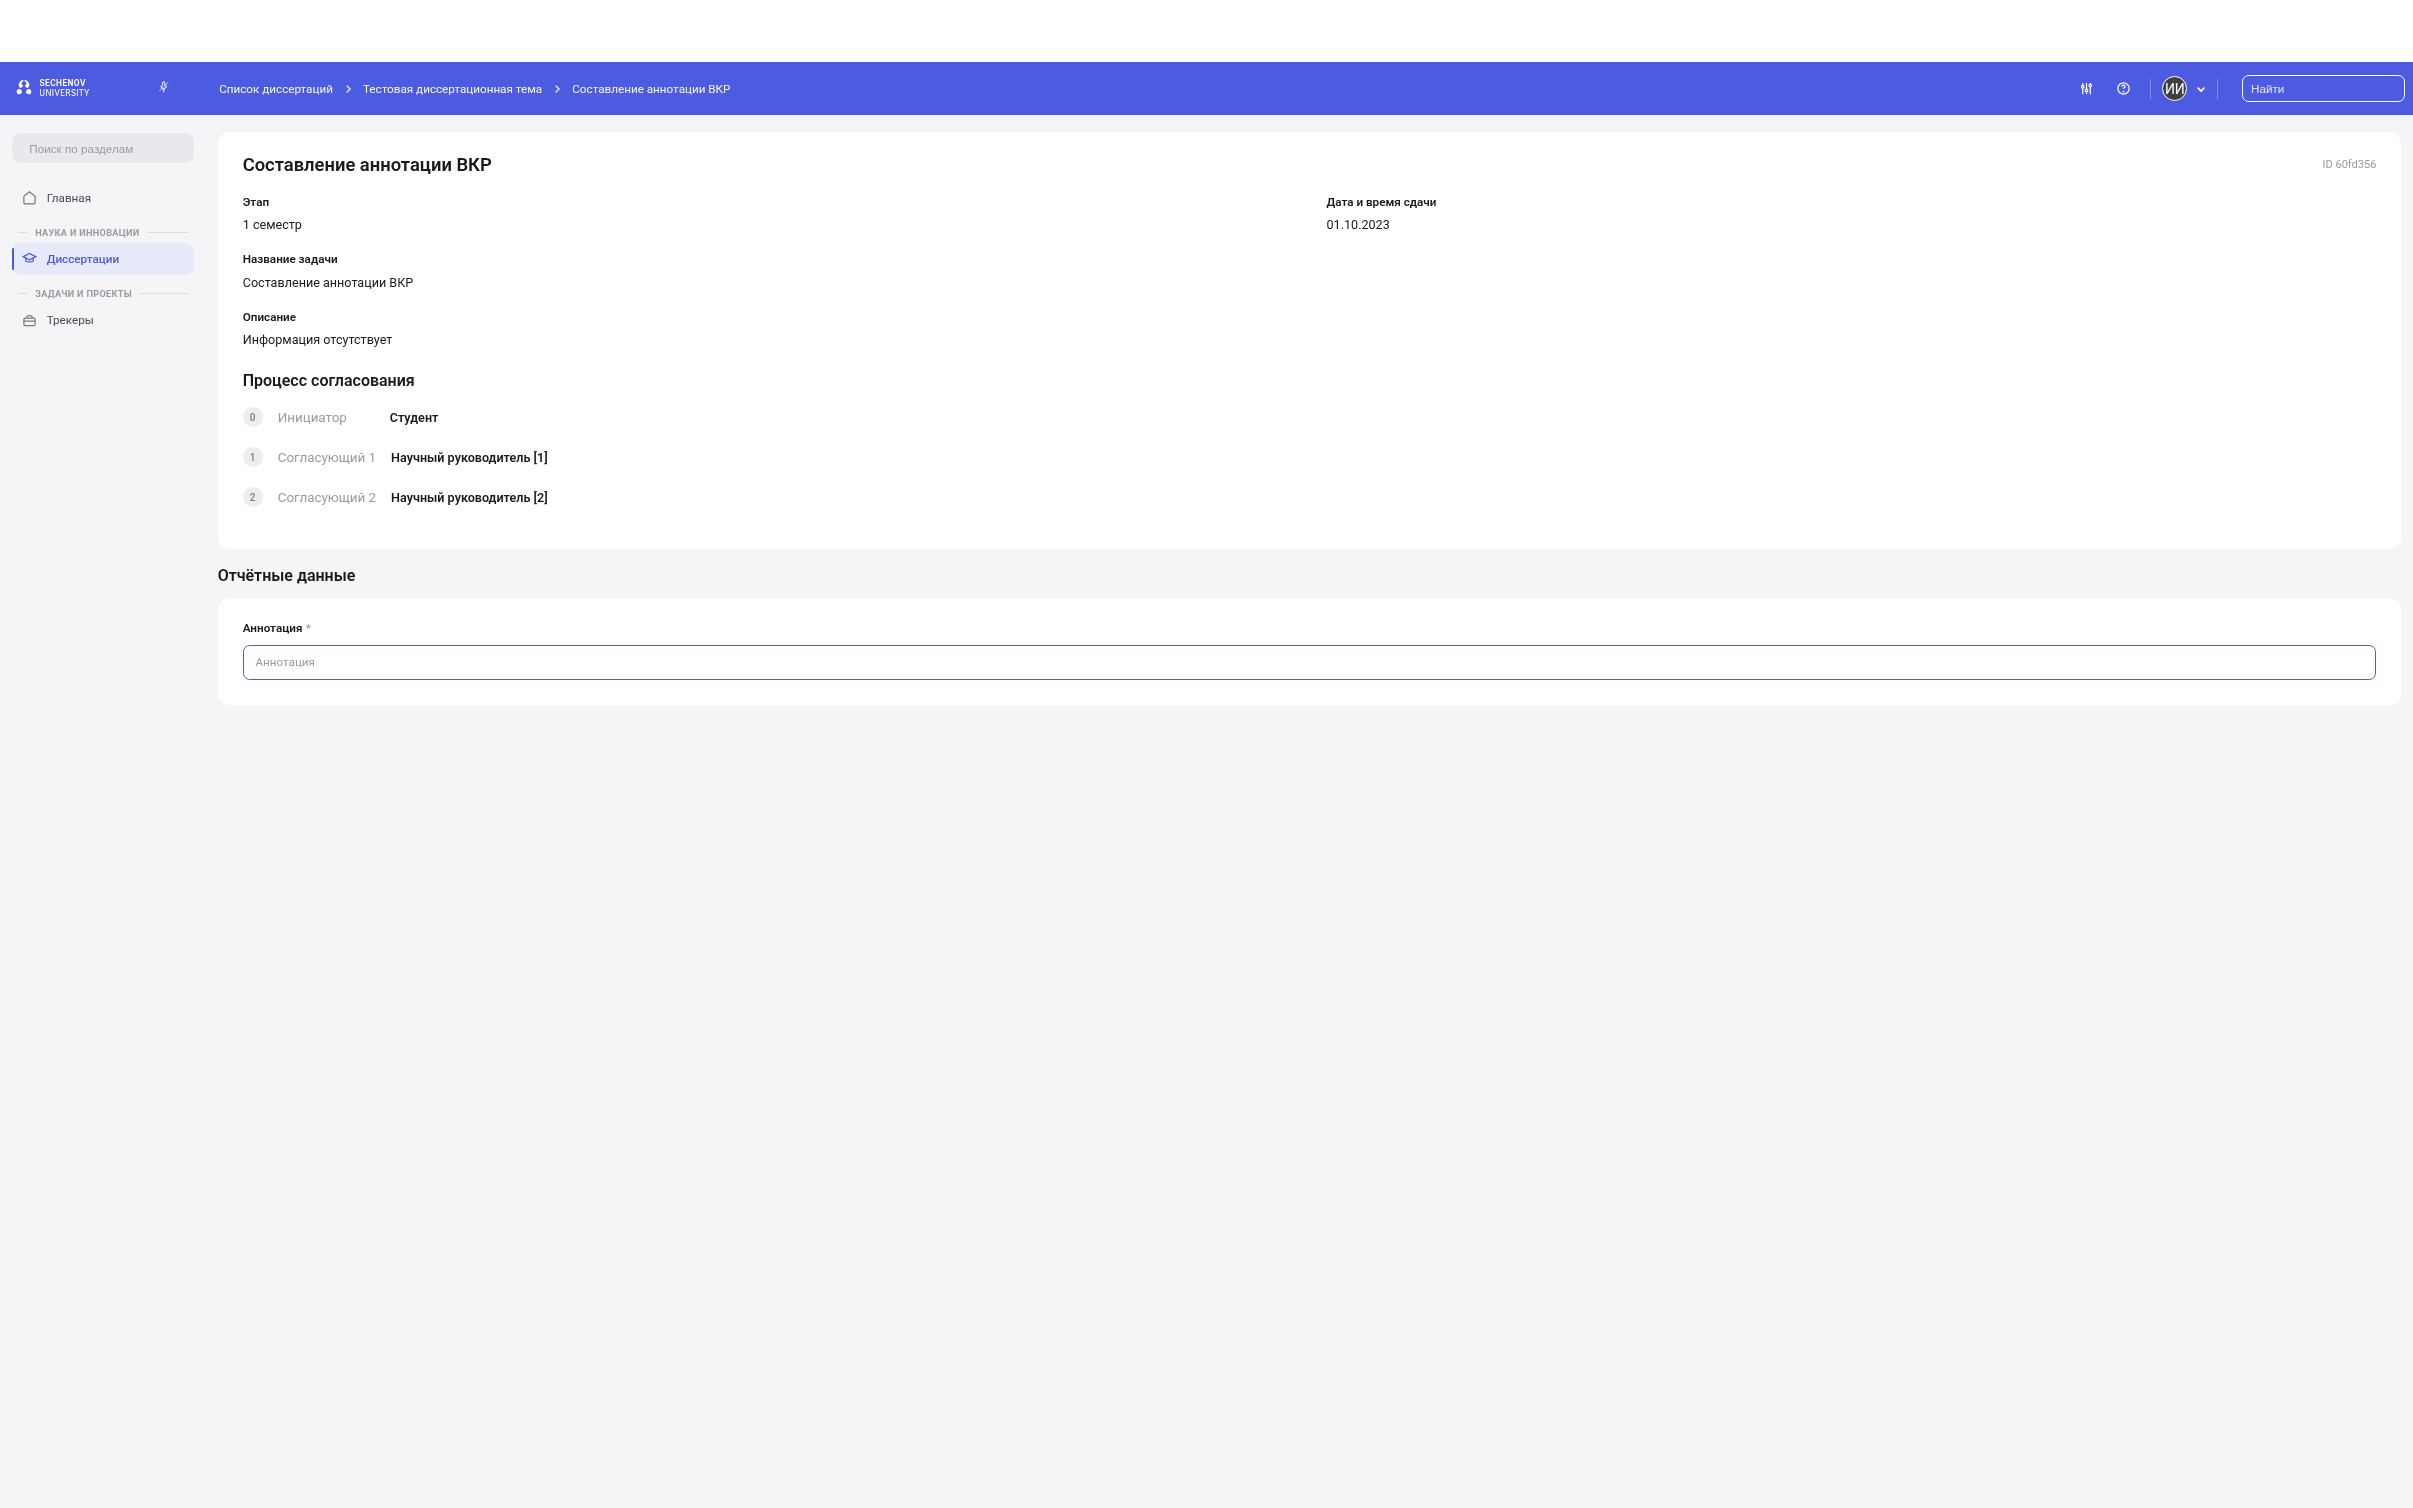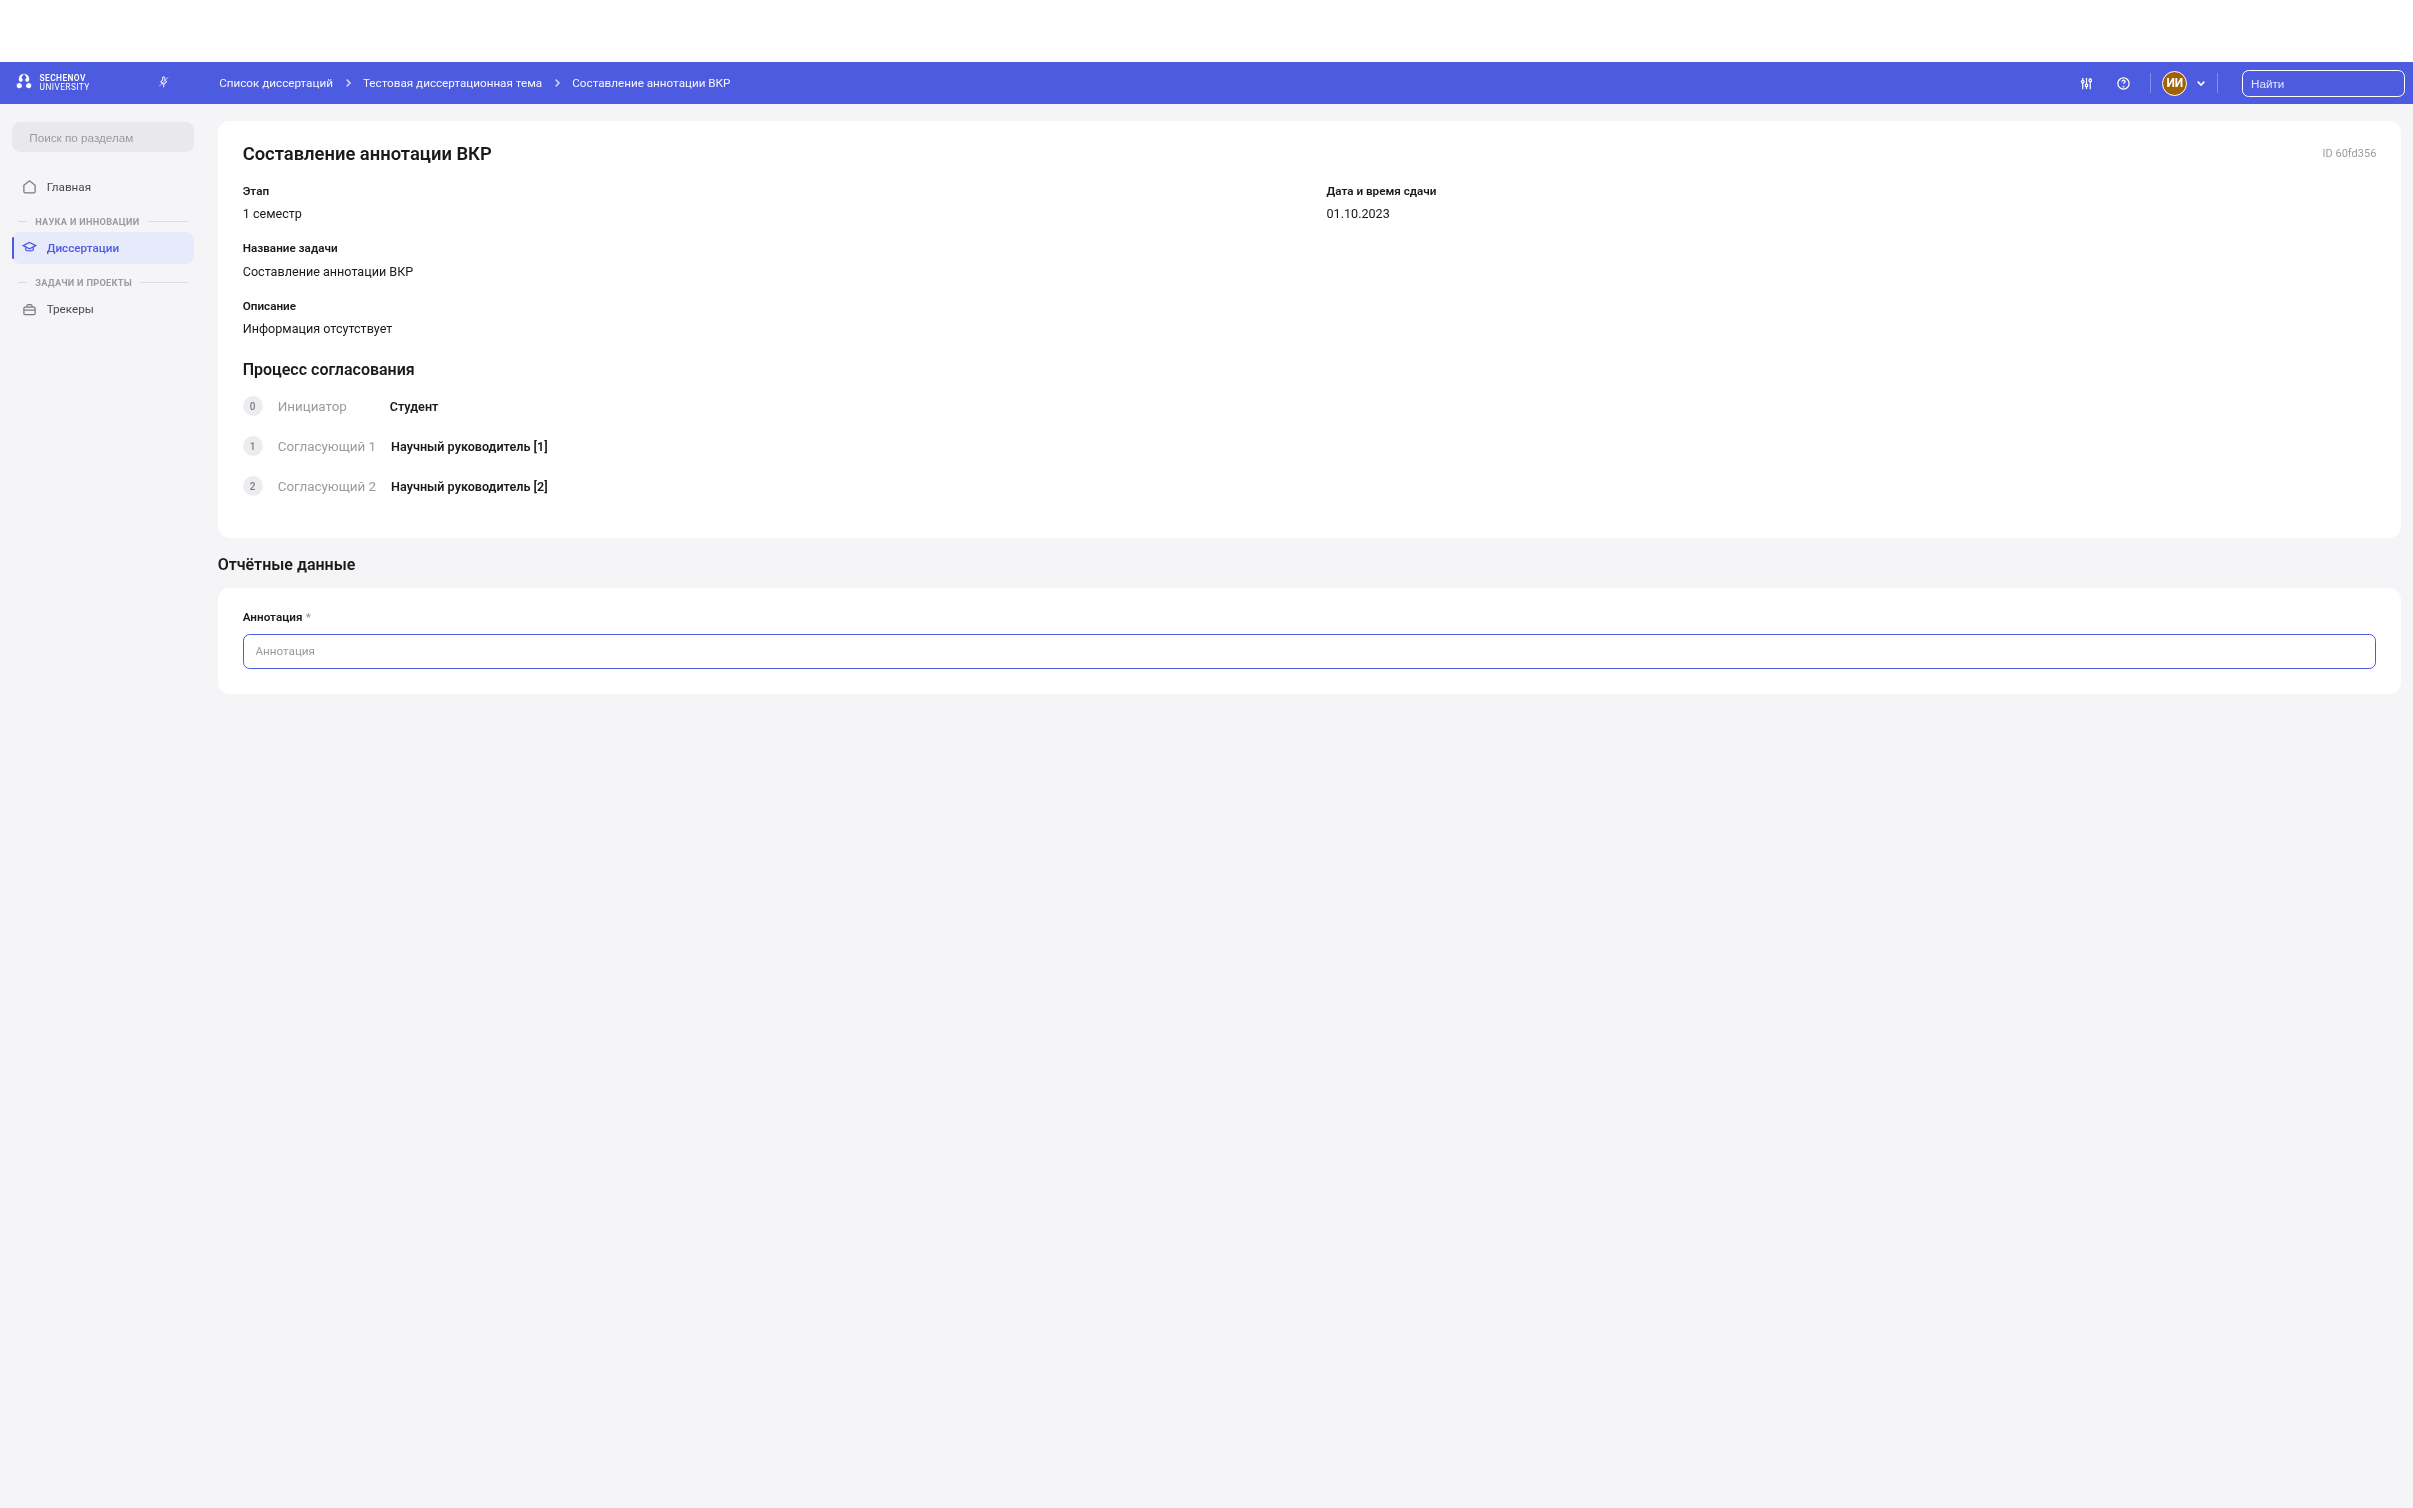--- a/index.html
+++ b/index.html
@@ -12,21 +12,21 @@
       background: #f5f5f7;
       color: #1a1a1a;
       font-size: 11.7px;
     }
     .top-spacer {
       height: 62px;
       background: #fff;
     }
     .header {
       background: #4c5be0;
-      height: 42px;
+      height: 53px;
       display: flex;
       align-items: center;
       padding: 0 8.4px;
       color: #fff;
     }
     .logo-block {
       display: flex;
       align-items: center;
       gap: 5px;
       margin-right: 67px;
@@ -85,27 +85,27 @@
     .header-divider {
       width: 0.8px;
       height: 20px;
       background: rgba(255,255,255,0.3);
       margin: 0 5px;
     }
     .avatar {
       width: 25px;
       height: 25px;
       border-radius: 50%;
-      background: #a16207;
+      background: #404040;
       border: 1.3px solid #fff;
       display: flex;
       align-items: center;
       justify-content: center;
-      font-size: 12px;
-      font-weight: 700;
+      font-size: 14px;
+      font-weight: 400;
       cursor: pointer;
     }
     .avatar-chevron {
       margin-left: 1.7px;
       cursor: pointer;
     }
     .header-search {
       width: 163px;
       height: 27px;
       border: 1.3px solid #fff;

